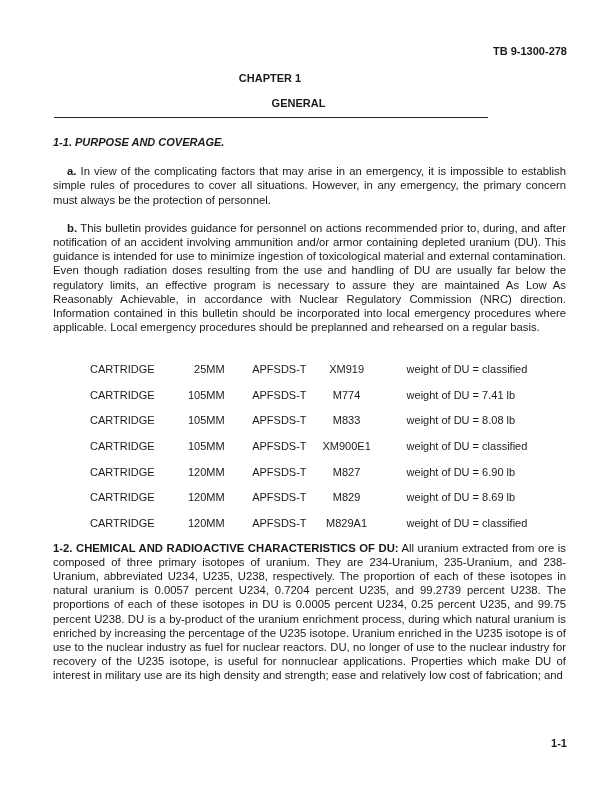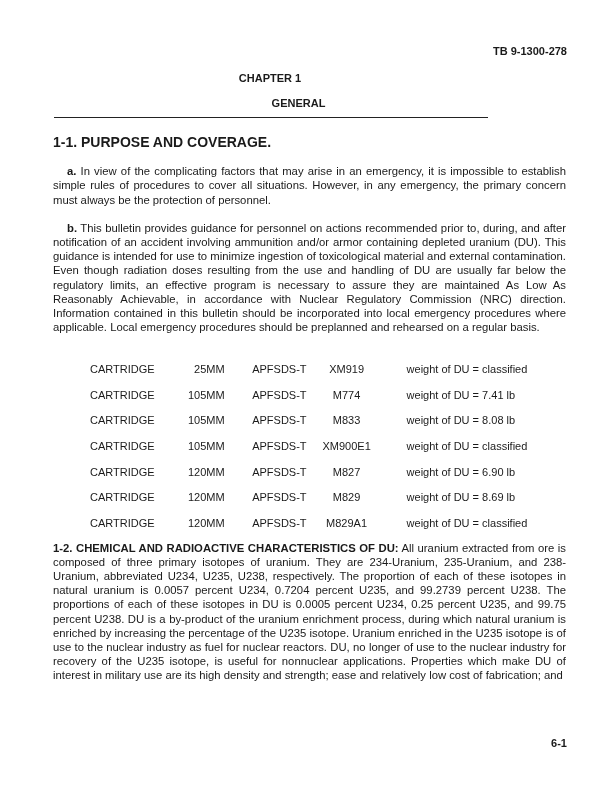--- a/index.html
+++ b/index.html
@@ -7,21 +7,21 @@
     width: 611px; height: 792px; position: relative; overflow: hidden;
     font-family: "Liberation Sans", "DejaVu Sans", sans-serif;
     color: #1a1a1a; font-size: 11.3px; line-height: 14.2px;
   }
   .docid { position: absolute; top: 44px; right: 44px; font-weight: bold; font-size: 11px; text-align: center; }
   .chapter { position: absolute; top: 71px; left: 0; width: 540px; text-align: center; font-weight: bold; font-size: 11px; }
   .general { position: absolute; top: 96px; left: 0; width: 597px; text-align: center; font-weight: bold; font-size: 11px; }
   .rule { position: absolute; top: 117px; left: 53px; width: 435px; height: 0; border-top: 1.6px solid #222; width: 435px; }
   .rule { width: 434px; left: 54px; right: auto; }
   .content { position: absolute; left: 53px; top: 135px; width: 513px; }
-  h2.sec { margin: 0; font-size: 14px; font-weight: bold; }
+  h2.sec { margin: 0; font-size: 11px; font-weight: bold; font-style: italic; }
   p.para { margin: 0; text-indent: 14px; text-align: justify; }
   .lbl { font-weight: bold; }
   .gap1 { height: 15px; }
   .gap2 { height: 14px; }
   table.ammo { border-collapse: collapse; margin-left: 37px; margin-top: 8px; font-size: 11px; }
   table.ammo td { padding: 0; height: 25.6px; vertical-align: middle; white-space: nowrap; }
   td.c1 { width: 64px; }
   td.c2 { width: 70px; text-align: right; }
   td.c3 { width: 82px; text-align: right; }
   td.c4 { width: 80px; text-align: center; }
@@ -95,13 +95,13 @@
         <td class="c3">APFSDS-T</td>
         <td class="c4">M829A1</td>
         <td class="c5">weight of DU = classified</td>
       </tr>
     </tbody>
   </table>
 
   <p class="sec12"><span class="lbl">1-2. CHEMICAL AND RADIOACTIVE CHARACTERISTICS OF DU:</span> <span>All uranium extracted from ore is composed of three primary isotopes of uranium. They are 234-Uranium, 235-Uranium, and 238-Uranium, abbreviated U234, U235, U238, respectively. The proportion of each of these isotopes in natural uranium is 0.0057 percent U234, 0.7204 percent U235, and 99.2739 percent U238. The proportions of each of these isotopes in DU is 0.0005 percent U234, 0.25 percent U235, and 99.75 percent U238. DU is a by-product of the uranium enrichment process, during which natural uranium is enriched by increasing the percentage of the U235 isotope. Uranium enriched in the U235 isotope is of use to the nuclear industry as fuel for nuclear reactors. DU, no longer of use to the nuclear industry for recovery of the U235 isotope, is useful for nonnuclear applications. Properties which make DU of interest in military use are its high density and strength; ease and relatively low cost of fabrication; and</span></p>
 </div>
 
-<div class="pageno">6-1</div>
+<div class="pageno">1-1</div>
 
 </body></html>

